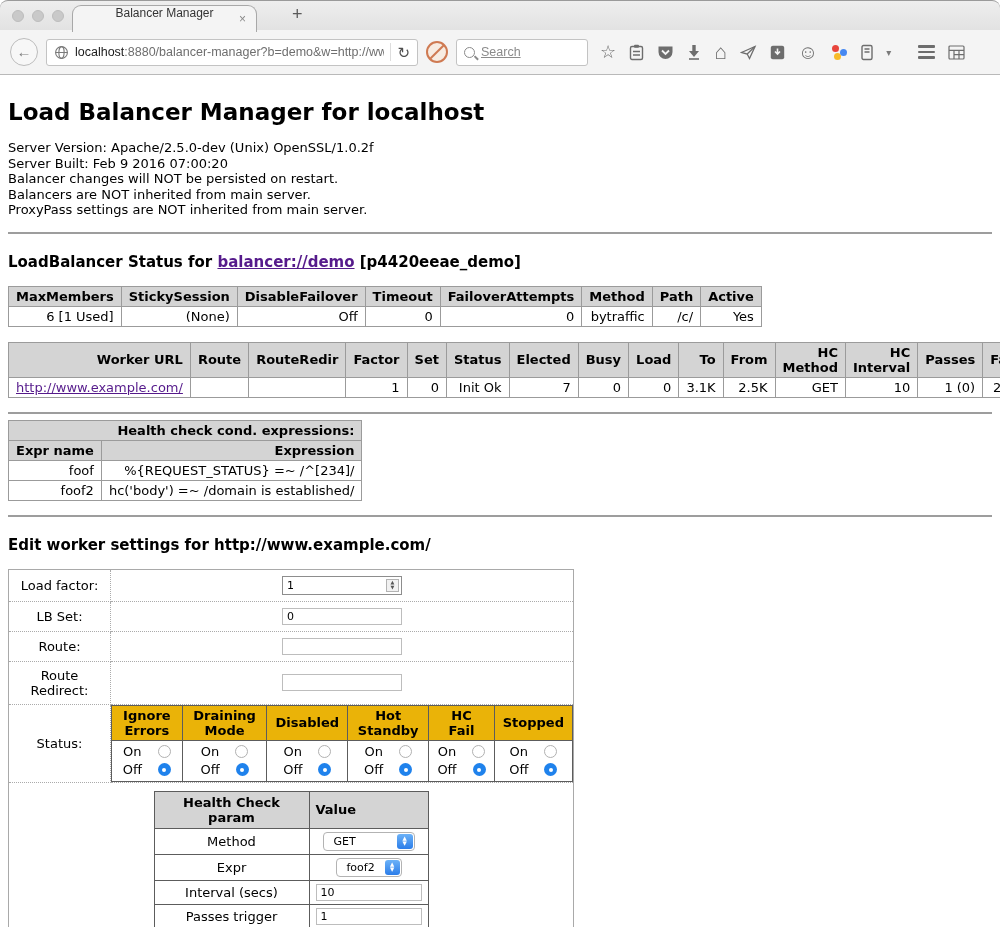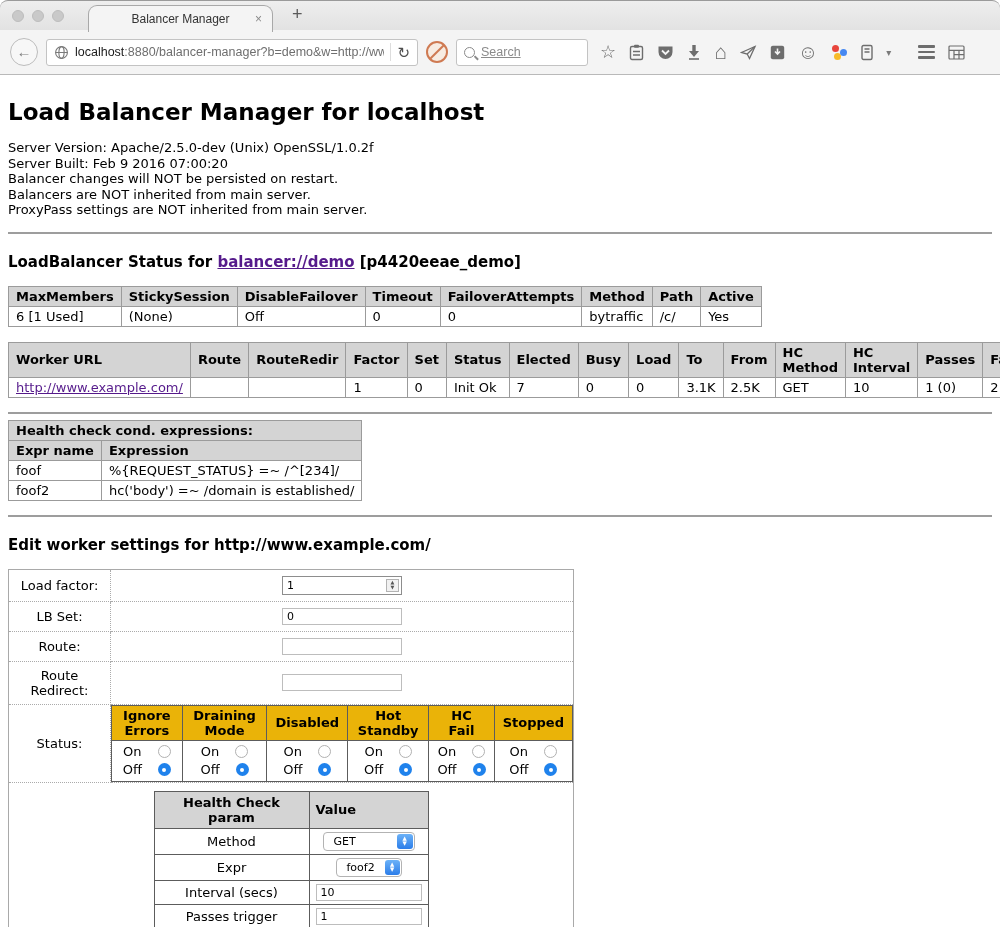--- a/index.html
+++ b/index.html
@@ -12,23 +12,23 @@
   
   .browser { width:1000px; }
   .titlebar {
     height:30px; background:linear-gradient(#eeeeee,#e2e2e2);
     border-top:1px solid #9a9a9a; border-radius:8px 8px 0 0;
     position:relative; font-family:"Liberation Sans", sans-serif;
   }
   .traffic { position:absolute; left:12px; top:9px; display:flex; gap:8px; }
   .traffic span { width:12px; height:12px; border-radius:50%; background:#c9c9c9; border:1px solid #bdbdbd; }
   .tab {
-    position:absolute; left:88px; top:4px; width:185px; height:27px;
+    position:absolute; left:72px; top:4px; width:185px; height:27px;
     background:#f4f4f4; border:1px solid #a8a8a8; border-bottom:none;
-    border-radius:9px 9px 0 0; display:flex; align-items:center; justify-content:center;
+    border-radius:9px 9px 0 0; display:flex; justify-content:center;
     font-size:12px; color:#333;
   }
   .tab-close { position:absolute; right:10px; top:6px; color:#8a8a8a; font-size:12px; cursor:default; }
   .new-tab { position:absolute; left:292px; top:3px; font-size:18px; color:#5a5a5a; }
   .navbar {
     height:45px; background:#f4f4f4; border-bottom:1px solid #b9b9b9;
     display:flex; align-items:center; padding:0 10px; gap:8px;
     font-family:"Liberation Sans", sans-serif;
   }
   .back-btn {
@@ -65,21 +65,21 @@
   .burger { display:flex; flex-direction:column; gap:3px; margin-left:14px; }
   .burger i { width:17px; height:2.5px; background:#6d6d6d; border-radius:1px; }
   
   .page { padding:0 8px; }
   h1.title { font-size:23px; margin:24px 0 2px; }
   .info { margin-top:15px; font-size:13px; line-height:15.5px; }
   hr.rule { border:none; height:2px; background:#9d9d9d; margin:14px 0 0; }
   h3.sect { font-size:15px; margin:19px 0 0; }
   a.vlink { color:#551a8b; }
   table.data { border-collapse:collapse; margin-top:15px; font-size:13px; }
-  table.data th, table.data td { border:1px solid #9b9b9b; padding:2px 7px; text-align:left; height:19px; }
+  table.data th, table.data td { border:1px solid #9b9b9b; padding:2px 7px; text-align:right; height:19px; }
   table.data th { background:#d4d4d4; }
   td.cell-left { text-align:left; }
   
   table.form { border-collapse:collapse; margin-top:15px; width:566px; font-size:13px; border:1px solid #a9a9a9; }
   table.form > tbody > tr > td { border:1px dotted #ababab; padding:6px; }
   td.flabel { width:102px; text-align:center; }
   td.fvalue { text-align:center; }
   input.txt {
     width:120px; height:17px; border:1px solid #bdbdbd; font-family:"DejaVu Sans",sans-serif;
     font-size:11px; padding:1px 4px; background:#fff;

